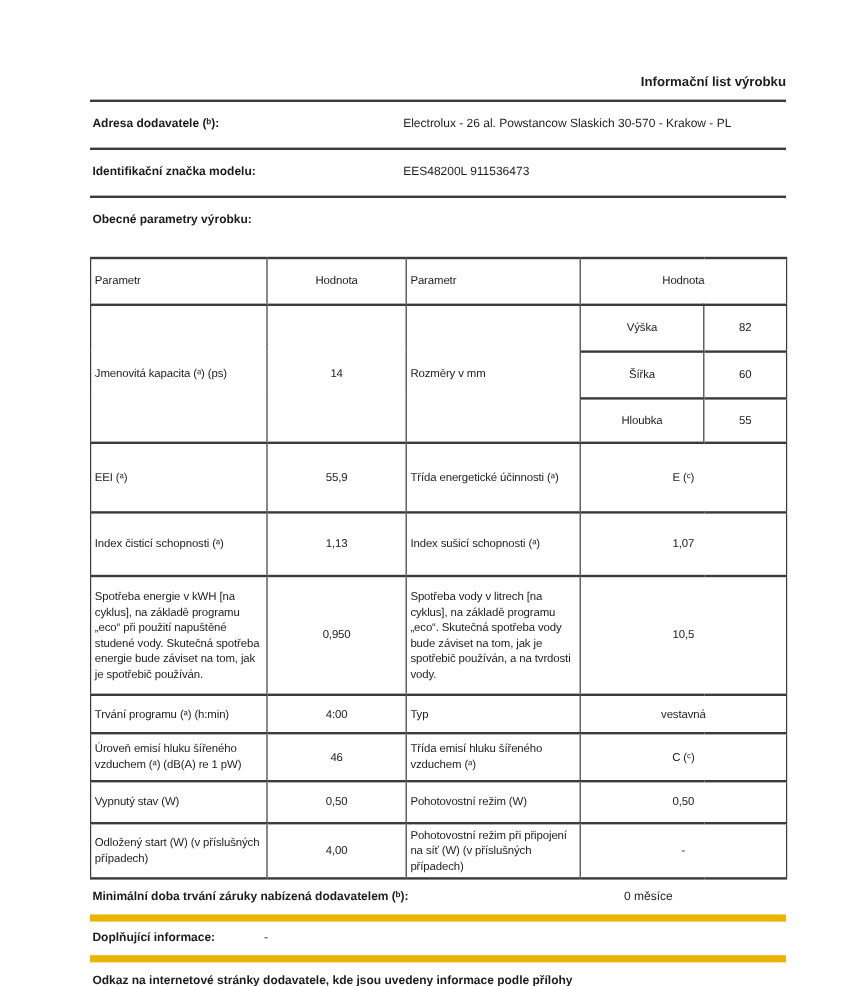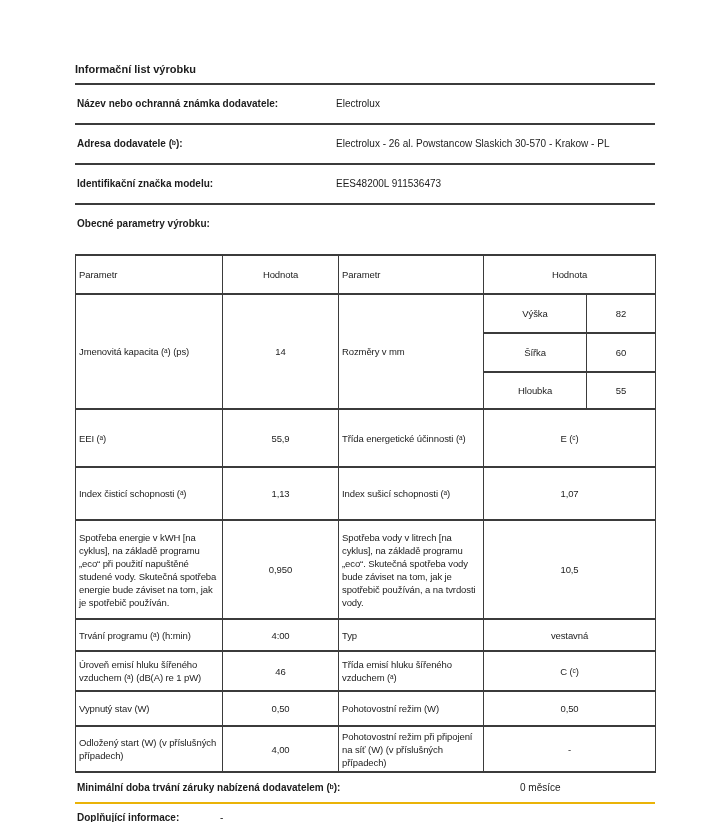--- a/index.html
+++ b/index.html
@@ -4,21 +4,21 @@
 <style>
   html,body{margin:0;padding:0;background:#ffffff;}
   .page{
     position:relative;width:701px;height:822px;background:#ffffff;overflow:hidden;
     font-family:"Liberation Sans",sans-serif;color:#1c1c1c;
   }
   .doc{position:absolute;left:75px;top:57px;width:580px;}
 
   
   .title-row{
-    text-align:left;font-weight:bold;font-size:11px;line-height:13px;
+    text-align:right;font-weight:bold;font-size:11px;line-height:13px;
     padding:6px 0 7px 0;border-bottom:2px solid #3b3b3b;
   }
   .meta-row{
     display:flex;align-items:center;height:38px;border-bottom:2px solid #3b3b3b;
     font-size:10px;line-height:12px;
   }
   .meta-label{flex:0 0 259px;padding-left:2px;font-weight:bold;}
   .meta-value{flex:1;}
 
   .section-heading{
@@ -41,44 +41,40 @@
   tr.r-eei{height:58px;} tr.r-index{height:53px;} tr.r-energy{height:99px;}
   tr.r-duration{height:32px;} tr.r-noise{height:40px;} tr.r-off{height:35px;}
   tr.r-delayed{height:46px;}
   td.dim-cell{border-top-width:1px;border-bottom-width:1px;}
   tr.r-dim1 td.dim-cell{border-top-width:2px;}
   tr.r-dim3 td.dim-cell{border-bottom-width:2px;}
 
   
   .footer-row{
     position:relative;display:flex;align-items:center;
-    border-bottom:2px solid #eab308;font-size:10px;line-height:12px;
+    border-bottom:6px solid #eab308;font-size:10px;line-height:12px;
   }
   .footer-row .f-label{font-weight:bold;padding-left:2px;}
   .footer-row .f-value{position:absolute;top:50%;transform:translateY(-50%);}
   .row-warranty{height:29px;}
   .row-warranty .f-value{left:445px;}
   .row-additional{height:28px;}
   .row-additional .f-value{left:145px;}
   .link-note{
     font-weight:bold;font-size:10px;line-height:12px;padding:10px 0 0 2px;
   }
 </style>
 </head>
 <body>
 
 <div class="page">
   <div class="doc">
 
     <div class="title-row">Informační list výrobku</div>
 
-    <div class="meta-row">
-      <div class="meta-label">Název nebo ochranná známka dodavatele:</div>
-      <div class="meta-value">Electrolux</div>
-    </div>
 
     <div class="meta-row">
       <div class="meta-label">Adresa dodavatele (ᵇ):</div>
       <div class="meta-value">Electrolux - 26 al. Powstancow Slaskich 30-570 - Krakow - PL</div>
     </div>
 
     <div class="meta-row">
       <div class="meta-label">Identifikační značka modelu:</div>
       <div class="meta-value">EES48200L 911536473</div>
     </div>

